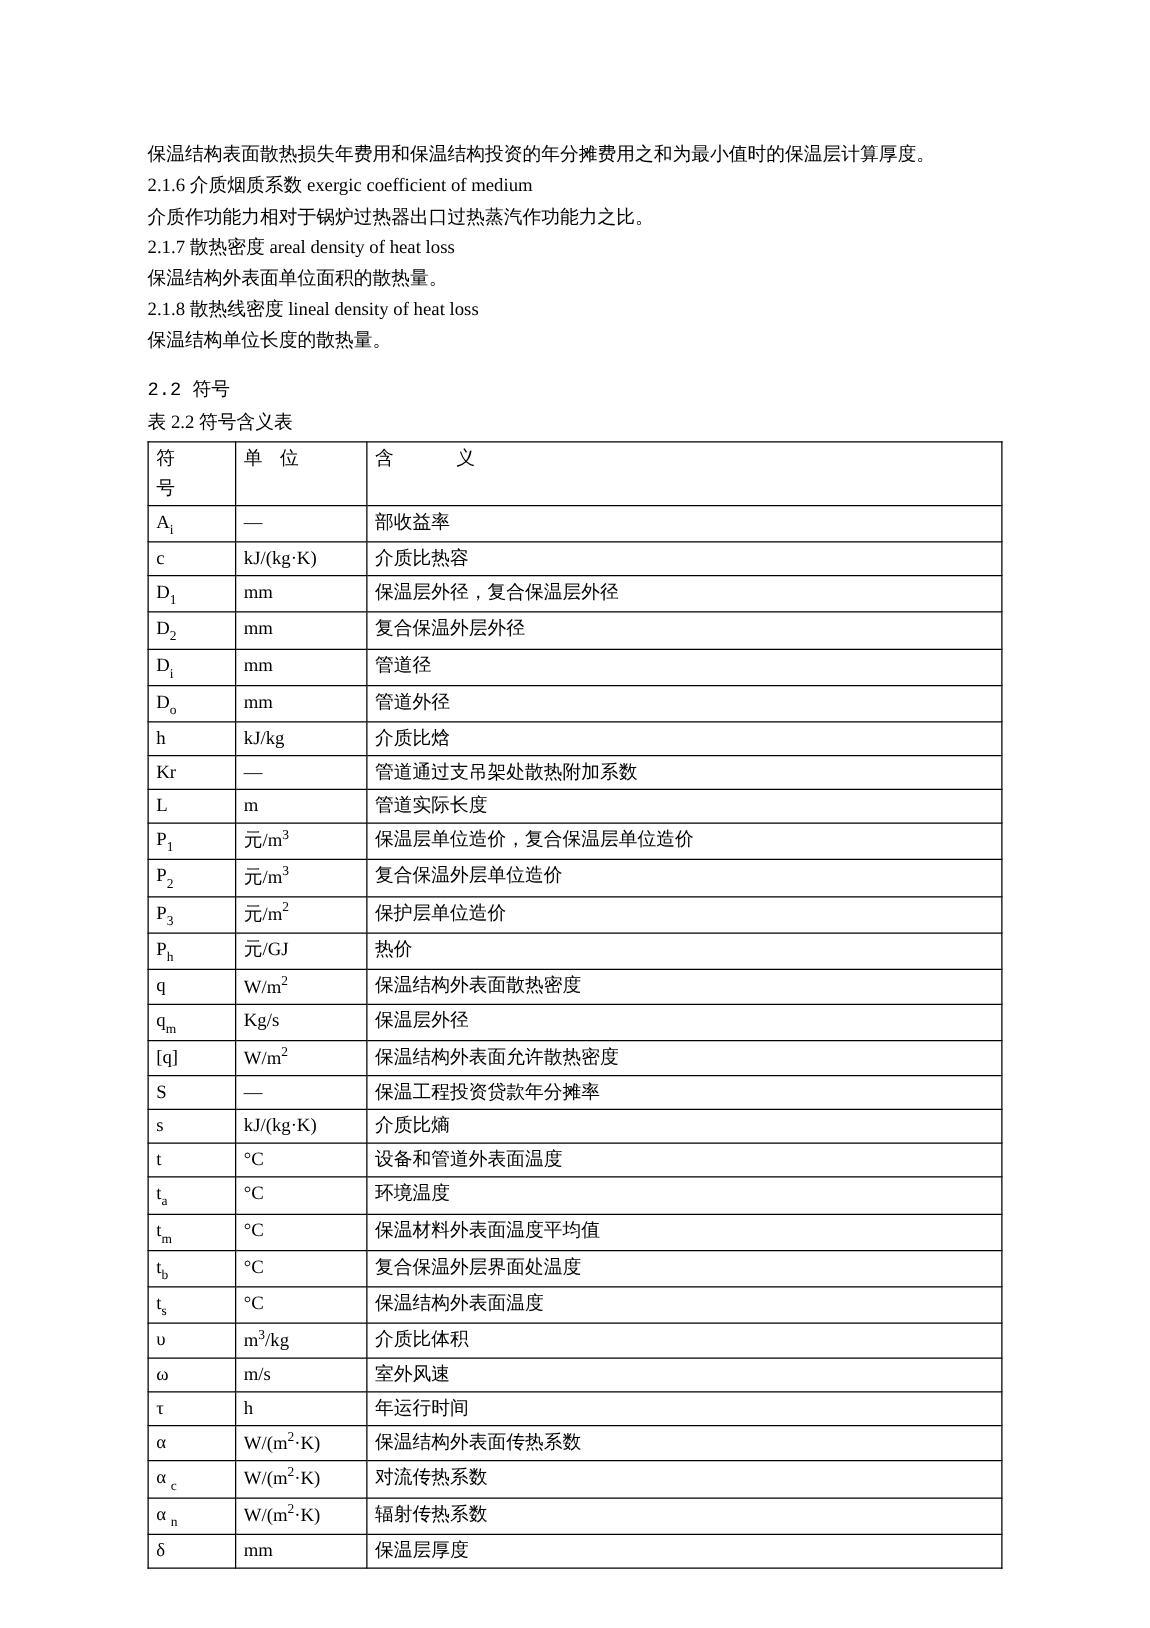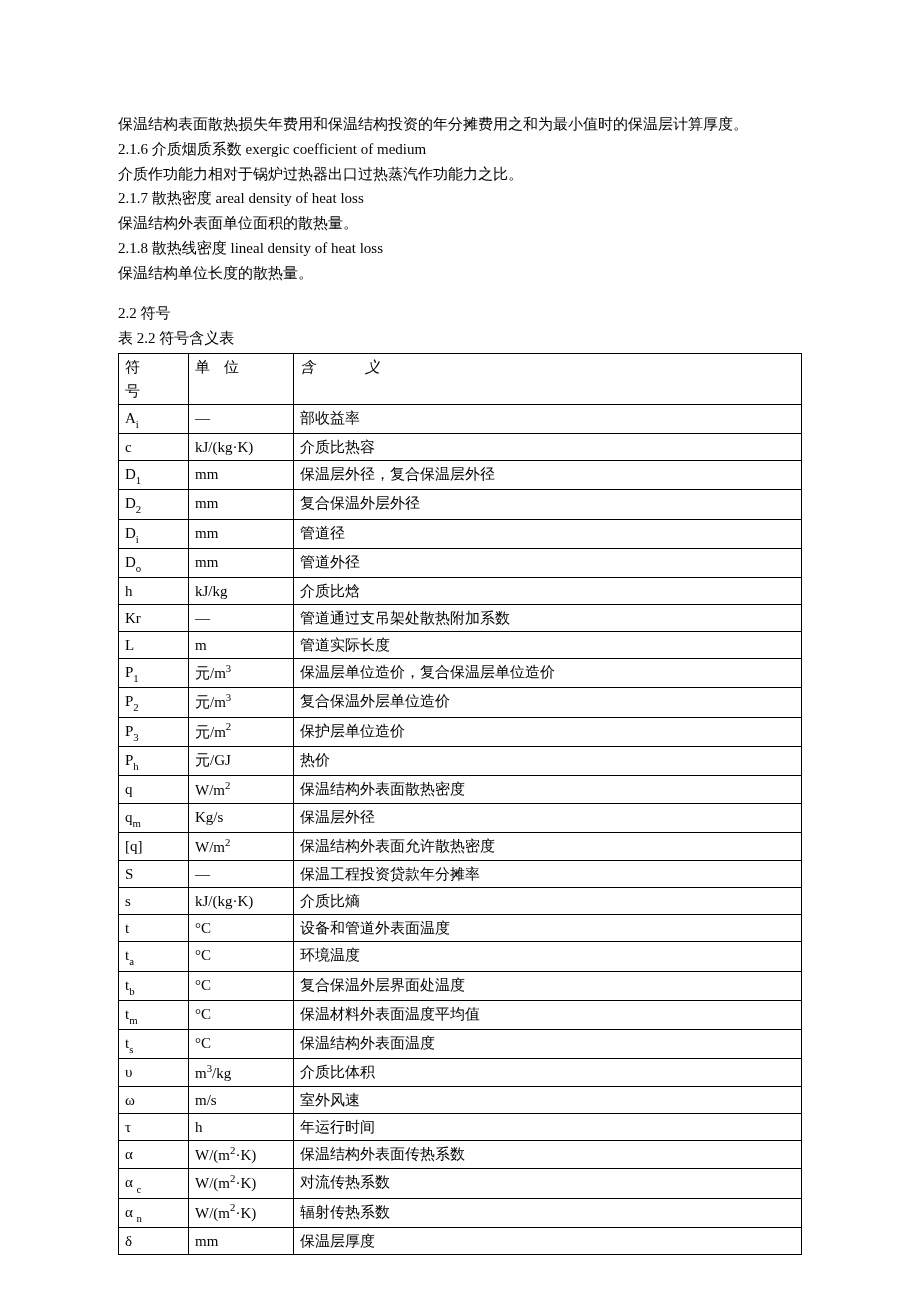--- a/index.html
+++ b/index.html
@@ -18,20 +18,21 @@
     }
     .content-block {
       margin-bottom: 16px;
     }
     .para {
       text-align: left;
     }
     .section-heading {
       margin-top: 16px;
       margin-bottom: 0;
+      font-family: Liberation Mono, monospace;
     }
     .table-caption {
       margin-top: 0;
       margin-bottom: 2px;
     }
     table {
       border-collapse: collapse;
       width: 100%;
       table-layout: fixed;
     }
@@ -46,21 +47,20 @@
       font-family: "SimSun", "宋体", serif;
     }
     col.c1 { width: 70px; }
     col.c2 { width: 105px; }
     col.c3 { width: auto; }
     .th-inner {
       letter-spacing: 14px;
     }
     .th-wide {
       letter-spacing: 50px;
-      font-style: italic;
     }
     .sub {
       font-size: 0.72em;
       vertical-align: sub;
       position: relative;
       top: 0.1em;
     }
     .sup {
       font-size: 0.72em;
       vertical-align: super;
@@ -192,28 +192,28 @@
         <td><span>t</span></td>
         <td><span>°C</span></td>
         <td>设备和管道外表面温度</td>
       </tr>
       <tr>
         <td><span>t</span><span class="sub">a</span></td>
         <td><span>°C</span></td>
         <td>环境温度</td>
       </tr>
       <tr>
+        <td><span>t</span><span class="sub">m</span></td>
+        <td><span>°C</span></td>
+        <td>保温材料外表面温度平均值</td>
+      </tr>
+      <tr>
         <td><span>t</span><span class="sub">b</span></td>
         <td><span>°C</span></td>
         <td>复合保温外层界面处温度</td>
-      </tr>
-      <tr>
-        <td><span>t</span><span class="sub">m</span></td>
-        <td><span>°C</span></td>
-        <td>保温材料外表面温度平均值</td>
       </tr>
       <tr>
         <td><span>t</span><span class="sub">s</span></td>
         <td><span>°C</span></td>
         <td>保温结构外表面温度</td>
       </tr>
       <tr>
         <td><span>υ</span></td>
         <td><span>m</span><span class="sup">3</span><span>/kg</span></td>
         <td>介质比体积</td>

